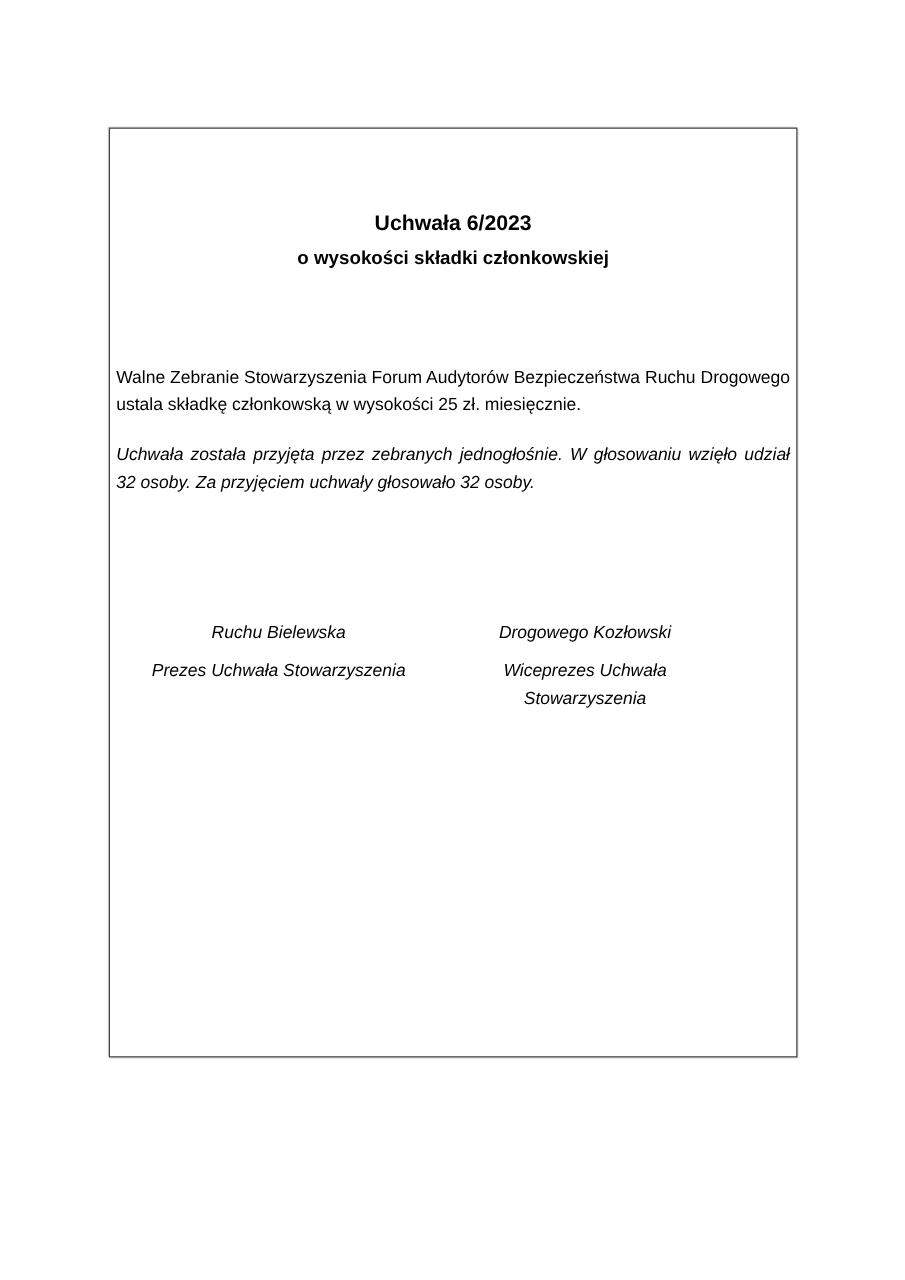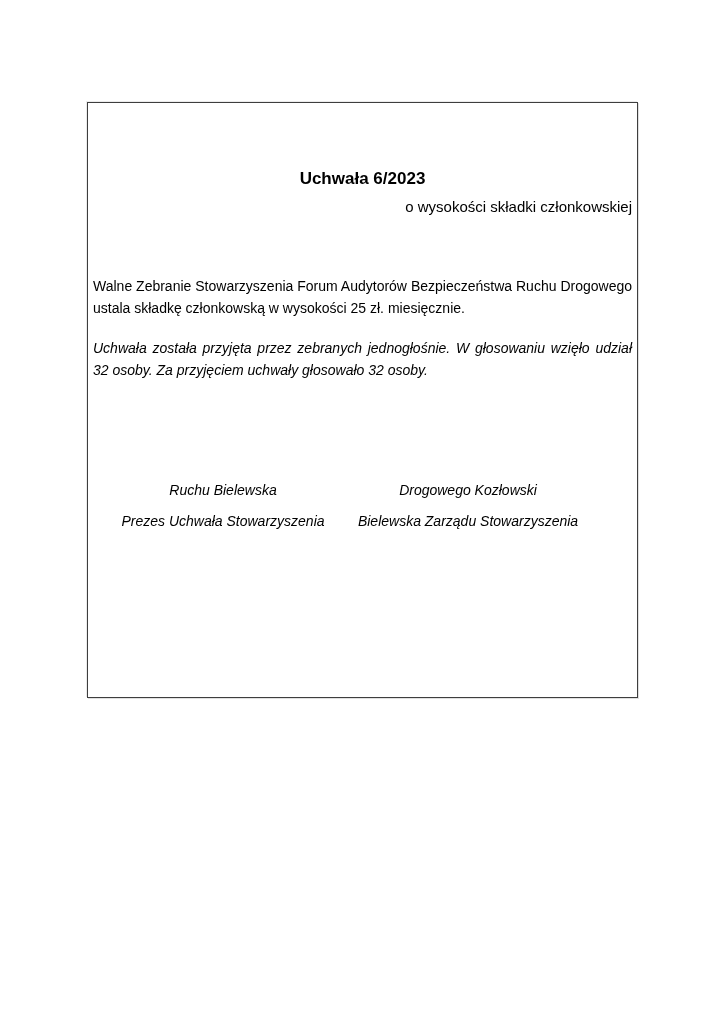--- a/index.html
+++ b/index.html
@@ -20,46 +20,46 @@
     position: relative;
     width: 724px;
     height: 1024px;
     background: var(--bg-color);
   }
   .doc-box {
     position: absolute;
     left: 87px;
     top: 102px;
     width: 551px;
-    height: 596px;
+    height: 744px;
     border: 1px solid var(--border-color);
     box-shadow: 1px 1px 0 rgba(0,0,0,0.12), -1px -1px 0 rgba(0,0,0,0.08);
     padding: 0 5px;
     background: var(--bg-color);
   }
   .doc-title {
     margin-top: 66px;
     text-align: center;
     font-size: 17px;
     line-height: 20px;
     font-weight: bold;
   }
   .doc-subtitle {
     margin-top: 8px;
-    text-align: right;
+    text-align: center;
     font-size: 15px;
     line-height: 20px;
-    font-weight: normal;
+    font-weight: bold;
   }
   .doc-para {
     font-size: 14px;
     line-height: 22px;
     text-align: justify;
   }
-  .para-1 { margin-top: 58px; }
+  .para-1 { margin-top: 73px; }
   .para-2 { margin-top: 18px; font-style: italic; }
   .signatures {
     margin-top: 98px;
     display: flex;
     flex-direction: row;
   }
   .sig-col {
     text-align: center;
     font-style: italic;
     font-size: 14px;
@@ -83,18 +83,18 @@
 
     <p class="doc-para para-2">Uchwała została przyjęta przez zebranych jednogłośnie. W głosowaniu wzięło udział 32 osoby. Za przyjęciem uchwały głosowało 32 osoby.</p>
 
     <div class="signatures">
       <div class="sig-col sig-col-left">
         <div class="sig-name">Ruchu Bielewska</div>
         <div class="sig-role">Prezes Uchwała Stowarzyszenia</div>
       </div>
       <div class="sig-col sig-col-right">
         <div class="sig-name">Drogowego Kozłowski</div>
-        <div class="sig-role">Bielewska Zarządu Stowarzyszenia</div>
+        <div class="sig-role">Wiceprezes Uchwała Stowarzyszenia</div>
       </div>
     </div>
 
   </div>
 </div>
 
 </body></html>

